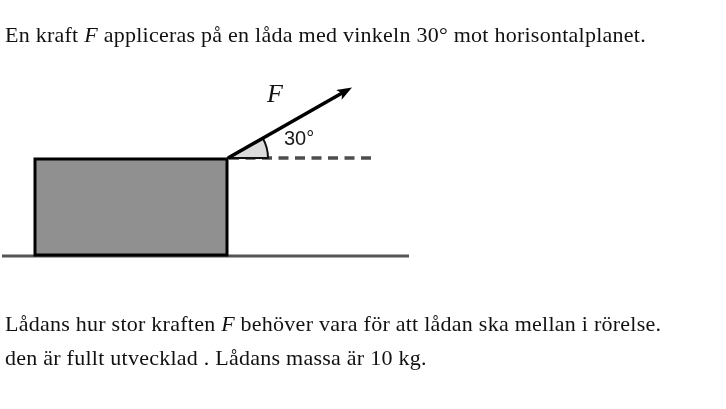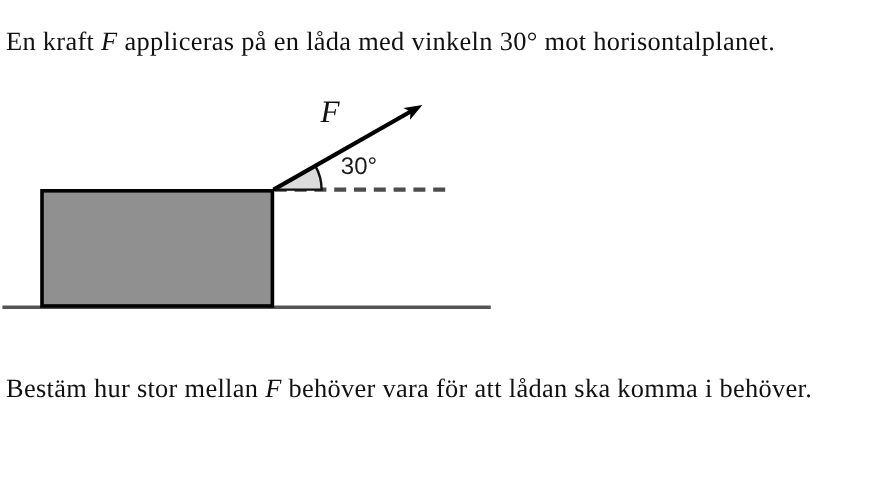--- a/index.html
+++ b/index.html
@@ -79,16 +79,17 @@
     <g>
       <line x1="228" y1="158" x2="343" y2="92.5" stroke="#000000" stroke-width="3.5"></line>
       <polygon points="352,87.5 341.7,99.7 342,93.2 336.2,90.1" fill="#000000"></polygon>
     </g>
 
     <text class="fig-force-label" x="267" y="102">F</text>
     <text class="fig-angle-label" x="284" y="145">30°</text>
   </svg>
 
   <div class="question">
-    <div><span>Bestäm hur stor mellan </span><em>F</em><span> behöver vara för att lådan ska komma i behöver.</span></div>
+    <div><span>Lådans hur stor kraften </span><em>F</em><span> behöver vara för att lådan ska mellan i rörelse.</span></div>
+    <div>den är fullt utvecklad . Lådans massa är 10 kg.</div>
   </div>
 
 </div>
 
 </body></html>

